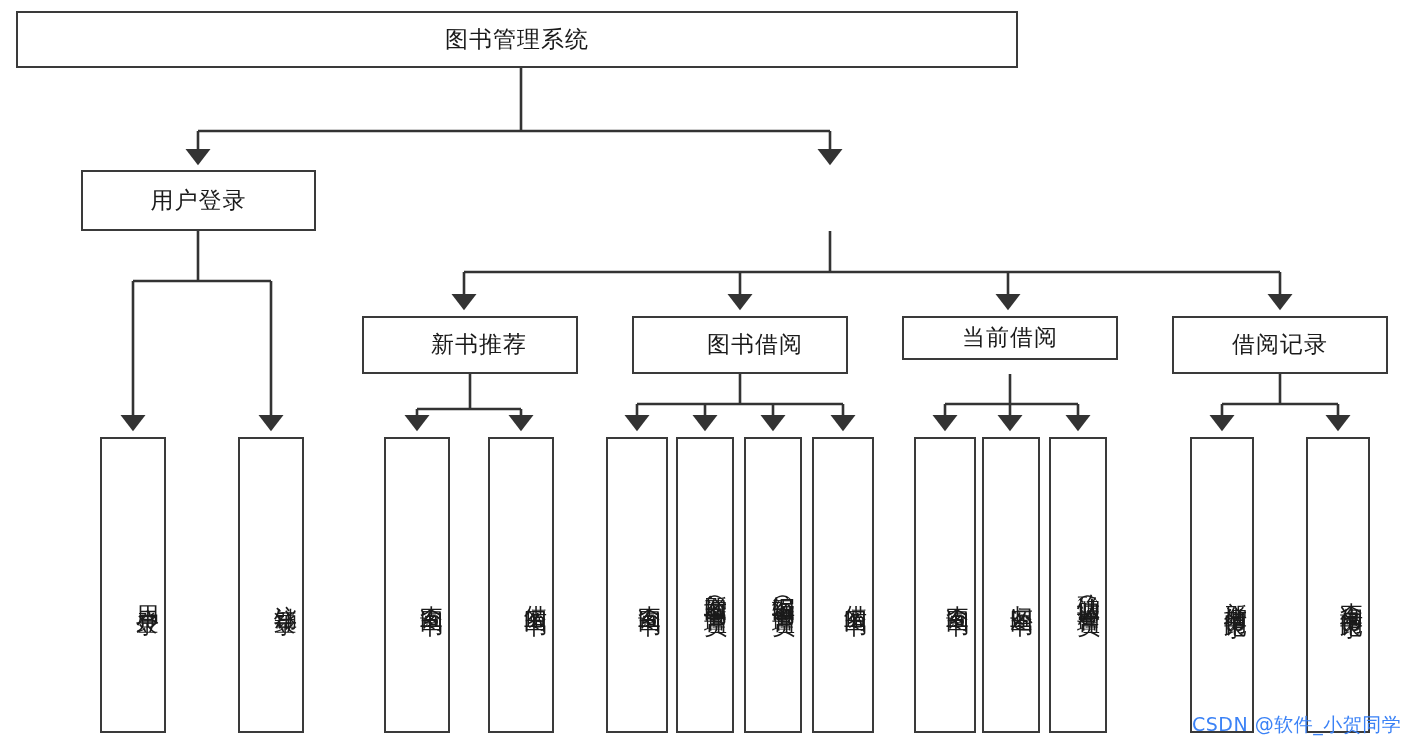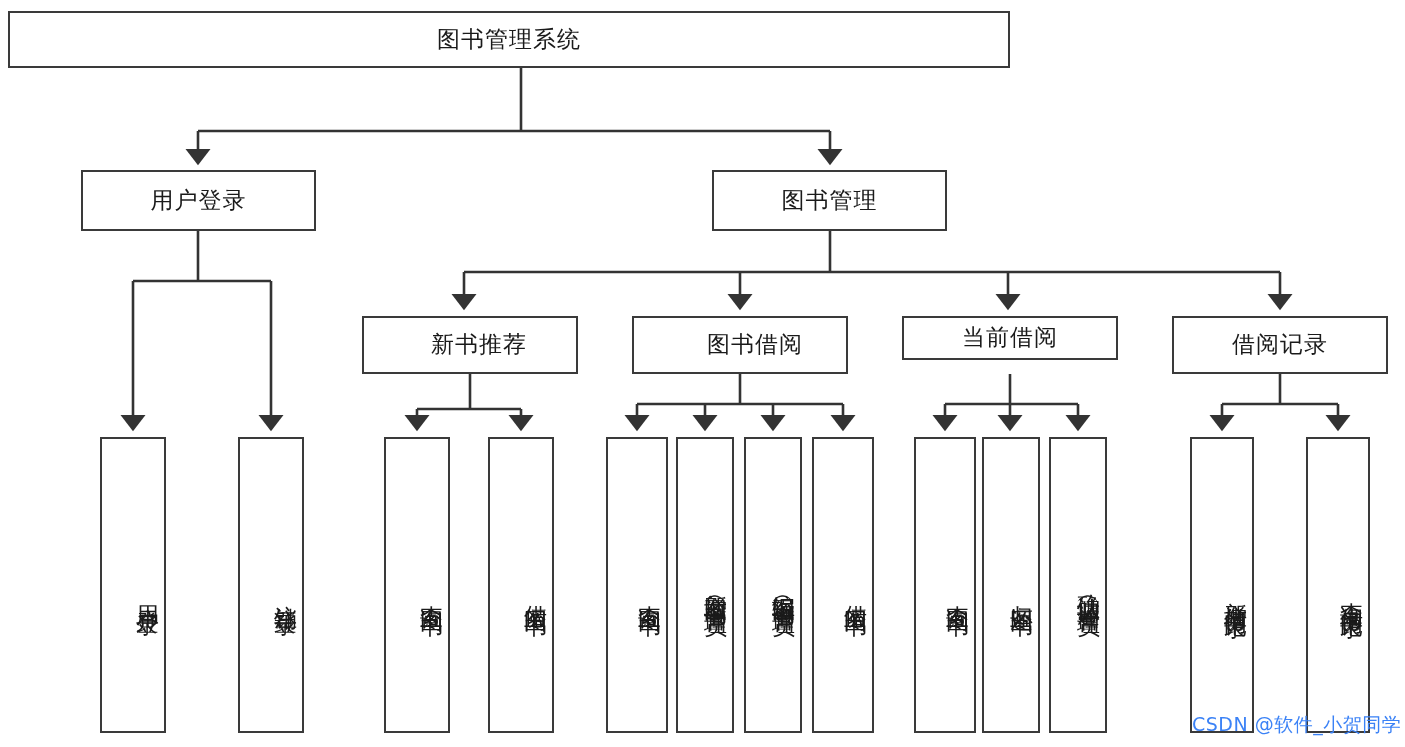--- a/index.html
+++ b/index.html
@@ -112,29 +112,26 @@
       <path d="M1010,404 L1010,423" marker-end="url(#arrow)"></path>
       <path d="M1078,404 L1078,423" marker-end="url(#arrow)"></path>
 
       <path d="M1280,374 L1280,404"></path>
       <path d="M1222,404 L1338,404"></path>
       <path d="M1222,404 L1222,423" marker-end="url(#arrow)"></path>
       <path d="M1338,404 L1338,423" marker-end="url(#arrow)"></path>
     </g>
   </svg>
 
-  <div class="node horizontal" style="left:8px; top:11px; width:1002px; height:57px;">
+  <div class="node horizontal" style="left:16px; top:11px; width:1002px; height:57px;">
     <span>图书管理系统</span>
   </div>
 
   <div class="node horizontal" style="left:81px; top:170px; width:235px; height:61px;">
     <span>用户登录</span>
-  </div>
-  <div class="node horizontal" style="left:712px; top:170px; width:235px; height:61px;">
-    <span>图书管理</span>
   </div>
 
   <div class="node horizontal" style="left:362px; top:316px; width:216px; height:58px;padding-left:18px;">
     <span>新书推荐</span>
   </div>
   <div class="node horizontal" style="left:632px; top:316px; width:216px; height:58px;padding-left:30px;">
     <span>图书借阅</span>
   </div>
   <div class="node horizontal" style="left:902px; top:316px; width:216px; height:44px;">
     <span>当前借阅</span>

